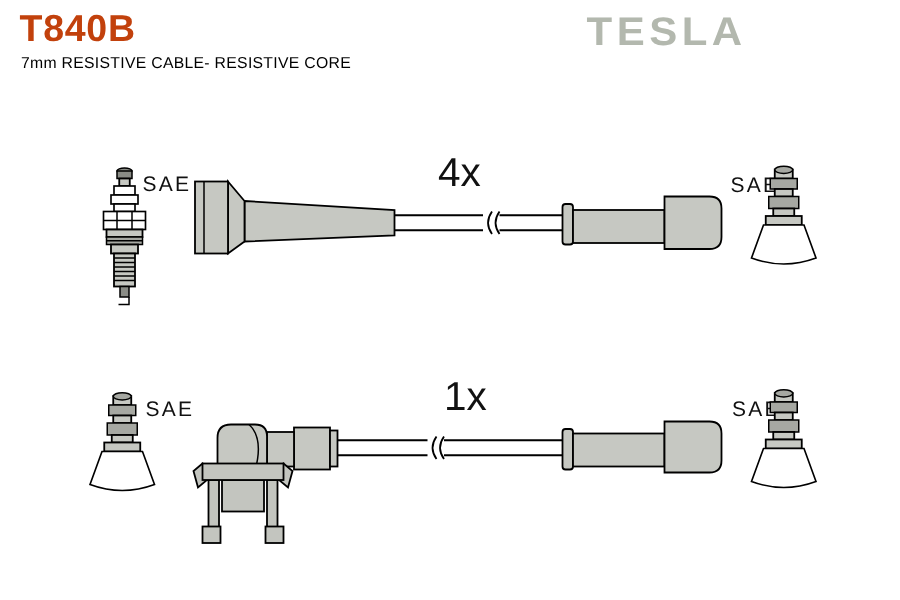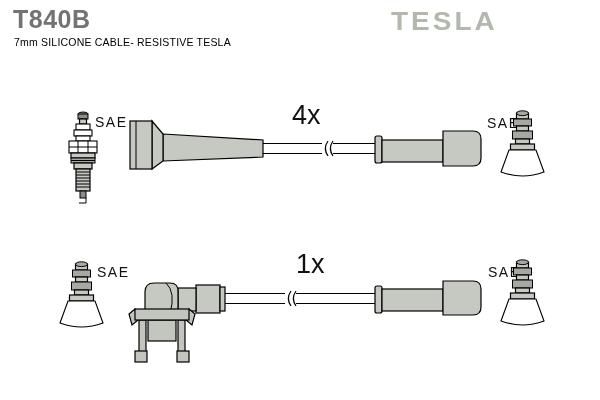--- a/index.html
+++ b/index.html
@@ -1,19 +1,19 @@
 <!DOCTYPE html>
 <html style="--connector-gray: #c6c8c2; --bracket-gray: #c3c5bf; --logo-gray: #b3b8ae; --bg: #ffffff;"><head>
 <meta charset="utf-8">
 <style>
   html,body{margin:0;padding:0;background:#fff;}
   .page{position:relative;width:600px;height:400px;background:var(--bg,#ffffff);
         font-family:"Liberation Sans",sans-serif;overflow:hidden;}
   .title{position:absolute;left:13px;top:5px;font-size:25px;font-weight:bold;
-         letter-spacing:0.5px;color:#737373;}
+         letter-spacing:0.5px;color:#c2410c;}
   .subtitle{position:absolute;left:14px;top:36px;font-size:10.5px;color:#000;
             letter-spacing:0.2px;}
   .logo{position:absolute;left:391px;top:6px;font-size:28px;font-weight:bold;
         letter-spacing:3px;color:var(--logo-gray,#b3b8ae);transform:scaleY(0.95);
         transform-origin:left top;}
   svg{position:absolute;left:0;top:0;}
   .metal{fill:var(--connector-gray,#c6c8c2);stroke:#000;stroke-width:1.2;}
   .bracket{fill:var(--bracket-gray,#c3c5bf);stroke:#000;stroke-width:1.2;}
   .whitep{fill:#ffffff;stroke:#000;stroke-width:1.1;}
   .mid{fill:#a6a8a2;stroke:#000;stroke-width:1;}
@@ -24,21 +24,21 @@
   text.sae{font-size:14px;letter-spacing:1.5px;fill:#111;
            font-family:"Liberation Sans",sans-serif;}
   text.qty{font-size:27px;fill:#111;font-family:"Liberation Sans",sans-serif;}
 </style>
 </head>
 <body>
 
 <div class="page">
 
   <div class="title">T840B</div>
-  <div class="subtitle">7mm SILICONE CABLE- RESISTIVE TESLA</div>
+  <div class="subtitle">7mm RESISTIVE CABLE- RESISTIVE CORE</div>
   <div class="logo">TESLA</div>
 
   <svg width="600" height="400" viewBox="0 0 600 400">
 
     <defs>
 
       <g id="cone-boot">
         <rect x="15.5" y="3" width="12" height="6" class="metal"></rect>
         <ellipse cx="21.5" cy="3.2" rx="6" ry="2.4" class="mid"></ellipse>
         <rect x="12.5" y="9" width="18" height="7" class="mid"></rect>

